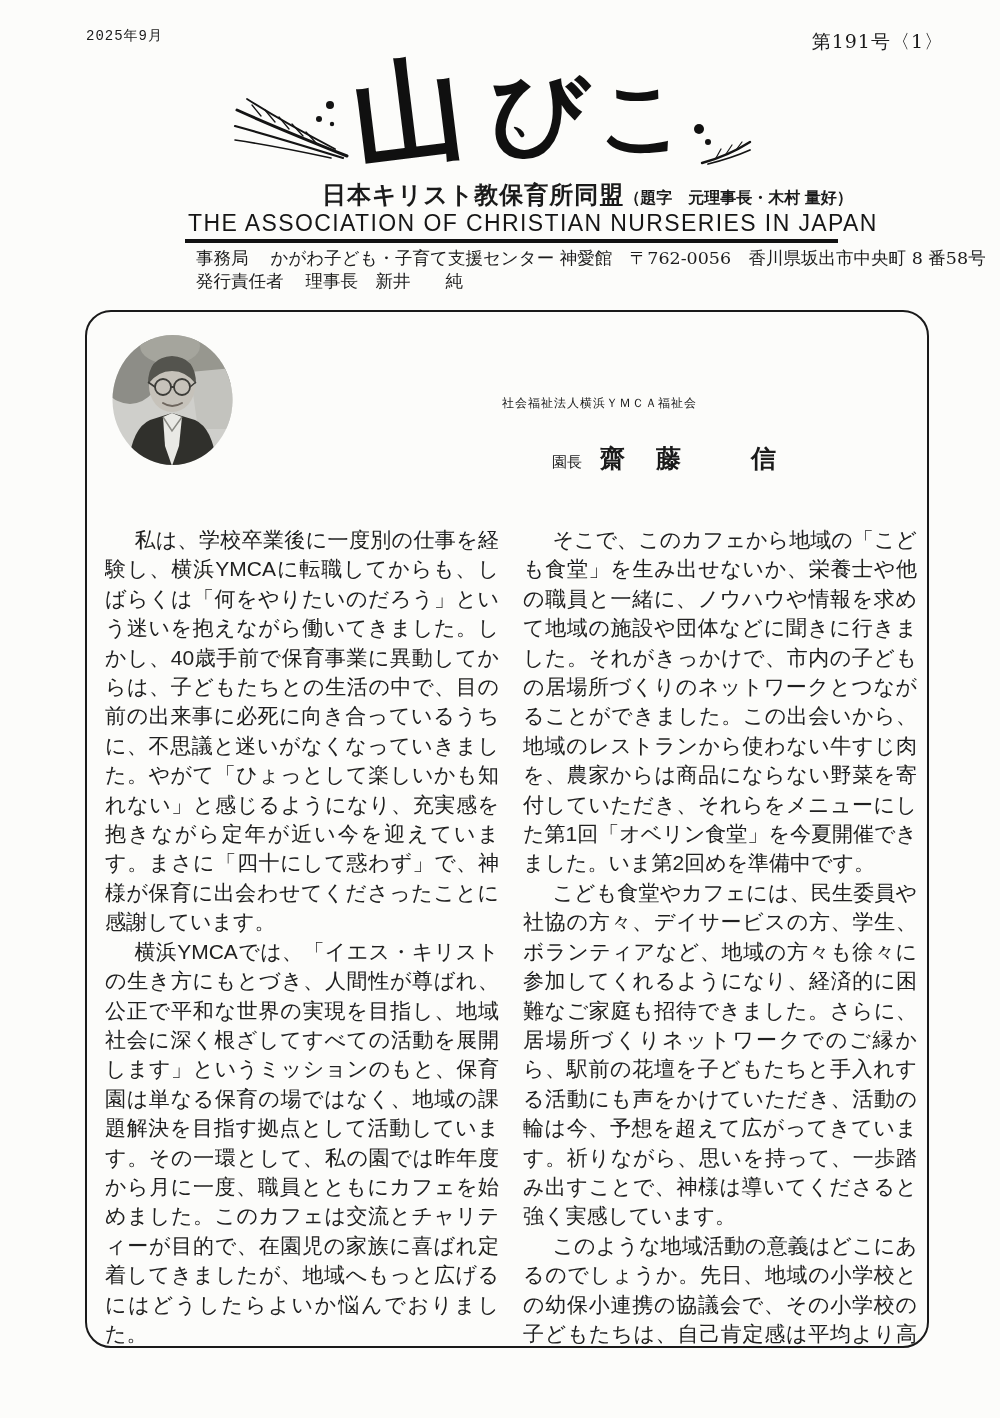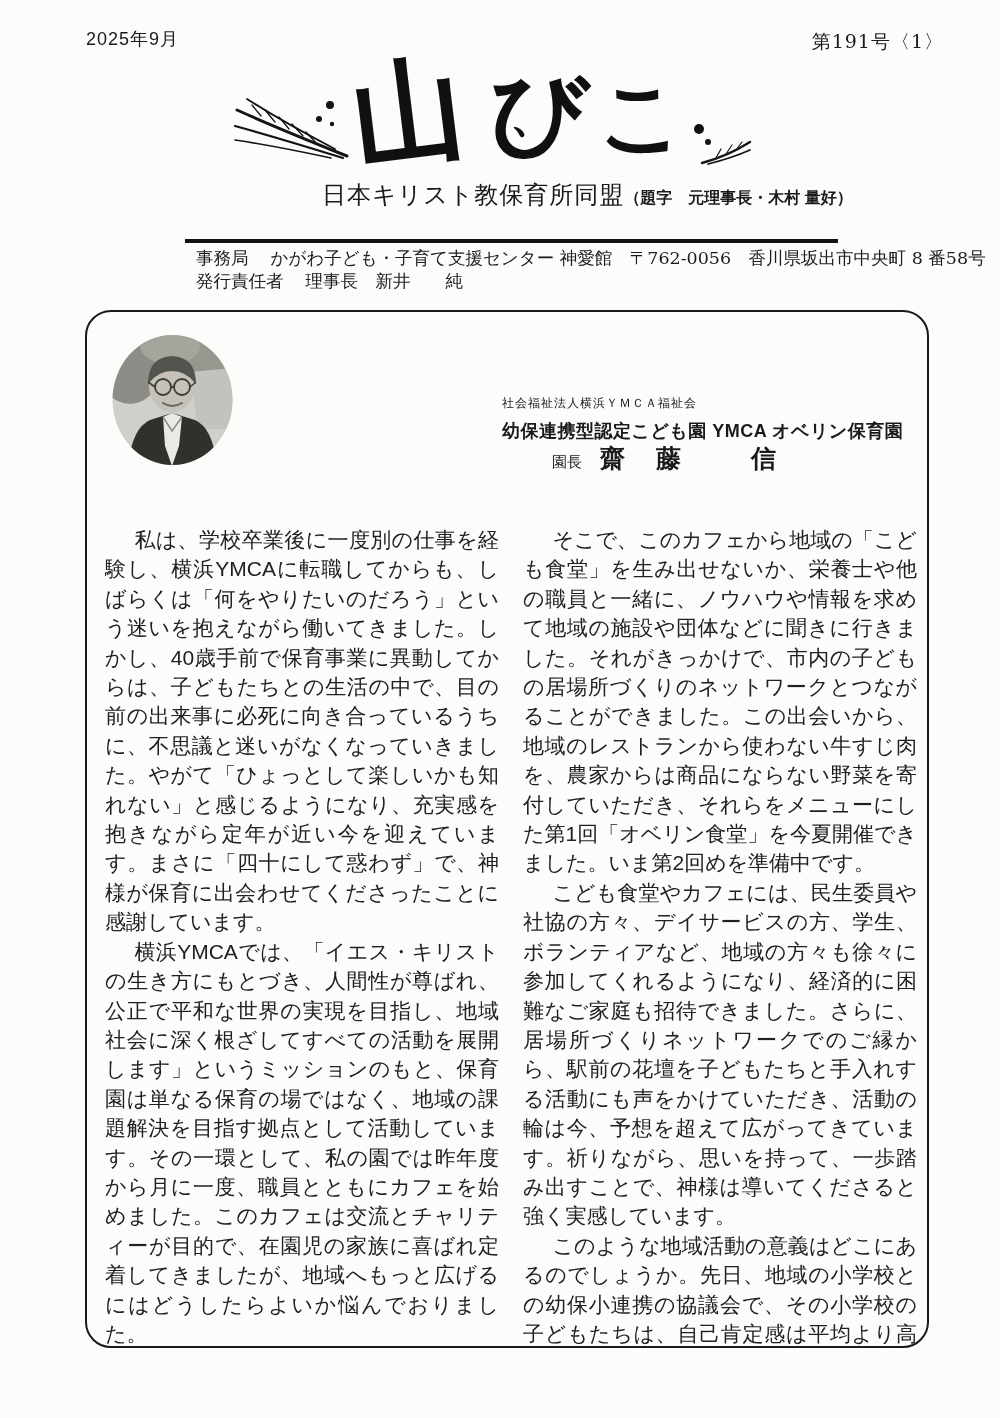--- a/index.html
+++ b/index.html
@@ -11,22 +11,22 @@
     position:relative;
     overflow:hidden;
   }
   .page{
     position:absolute;inset:0;
     background:#fcfcfa;
   }
   
   .runhead-date{
     position:absolute;left:86px;top:27px;
-    font-family:Liberation Sans, sans-serif;
-    font-size:18px;letter-spacing:1px;
+    font-family:Liberation Mono, monospace;
+    font-size:14px;letter-spacing:1px;
   }
   .runhead-issue{
     position:absolute;right:56px;top:29px;
     font-family:"DejaVu Serif","Liberation Serif",serif;
     font-size:19px;letter-spacing:1px;
   }
   
   .callig-char{
     position:absolute;
     font-family:"DejaVu Serif","Liberation Serif",serif;
@@ -44,21 +44,21 @@
     position:absolute;left:694px;top:124px;width:10px;height:10px;
     background:#101010;border-radius:50%;
   }
   .flourish{position:absolute;}
   .flourish-left{left:233px;top:94px;width:120px;height:74px;}
   .flourish-right{left:700px;top:136px;width:52px;height:30px;}
   
   .org-jp-line{
     position:absolute;left:322px;top:179px;white-space:nowrap;
   }
-  .org-jp-name{font-size:24px;font-weight:normal;letter-spacing:1px;}
+  .org-jp-name{font-size:24px;font-weight:bold;letter-spacing:1px;}
   .org-jp-note{font-size:16px;font-weight:bold;letter-spacing:0;}
   .org-en{
     position:absolute;left:188px;top:210px;width:648px;
     font-size:23px;letter-spacing:1.4px;white-space:nowrap;
     color:#161616;
   }
   .masthead-rule{
     position:absolute;left:185px;top:239px;width:653px;height:4px;
     background:#121212;
   }
@@ -136,20 +136,21 @@
         <path d="M50 14 Q32 22 8 28" stroke-width="1.8"></path>
         <path d="M36 14 l6 -8 M26 18 l6 -9 M16 22 l5 -9" stroke-width="1.2"></path>
       </g>
       <circle cx="8" cy="6" r="3" fill="#141414"></circle>
     </svg>
   </div>
 
   <div class="org-jp-line">
     <span class="org-jp-name">日本キリスト教保育所同盟</span><span class="org-jp-note">（題字　元理事長・木村 量好）</span>
   </div>
+  <div class="org-en">THE ASSOCIATION OF CHRISTIAN NURSERIES IN JAPAN</div>
   <div class="masthead-rule"></div>
 
   <div class="office-block">
     <div class="office-row">
       <span class="lbl">事務局</span><span>かがわ子ども・子育て支援センター 神愛館　〒762-0056　香川県坂出市中央町 8 番58号</span>
     </div>
     <div class="office-row">
       <span class="lbl">発行責任者</span><span>理事長　新井　　純</span>
     </div>
   </div>
@@ -175,21 +176,20 @@
       <path d="M36 50 Q36 23 60 22 Q84 23 84 50 Q74 37 60 37 Q46 37 36 50 Z" fill="#54544e"></path>
       <circle cx="51" cy="53" r="8" fill="none" stroke="#3c3c38" stroke-width="1.8"></circle>
       <circle cx="70" cy="53" r="8" fill="none" stroke="#3c3c38" stroke-width="1.8"></circle>
       <line x1="59" y1="53" x2="62" y2="53" stroke="#3c3c38" stroke-width="1.8"></line>
       <path d="M43 53 L36 48 M78 53 L84 48" stroke="#3c3c38" stroke-width="1.6"></path>
       <path d="M51 69 Q60 75 70 69" stroke="#6e665e" fill="none" stroke-width="2" stroke-linecap="round"></path>
     </g>
   </svg>
 
   <div class="aff1">社会福祉法人横浜ＹＭＣＡ福祉会</div>
-  <div class="aff2">幼保連携型認定こども園 YMCA オベリン保育園</div>
   <div class="author-row">
     <span class="author-role">園長</span>
     <span class="author-surname">齋 藤</span>
     <span class="author-given">信</span>
   </div>
 
   <div class="body-cols">
     <p>私は、学校卒業後に一度別の仕事を経験し、横浜YMCAに転職してからも、しばらくは「何をやりたいのだろう」という迷いを抱えながら働いてきました。しかし、40歳手前で保育事業に異動してからは、子どもたちとの生活の中で、目の前の出来事に必死に向き合っているうちに、不思議と迷いがなくなっていきました。やがて「ひょっとして楽しいかも知れない」と感じるようになり、充実感を抱きながら定年が近い今を迎えています。まさに「四十にして惑わず」で、神様が保育に出会わせてくださったことに感謝しています。</p>
     <p>横浜YMCAでは、「イエス・キリストの生き方にもとづき、人間性が尊ばれ、公正で平和な世界の実現を目指し、地域社会に深く根ざしてすべての活動を展開します」というミッションのもと、保育園は単なる保育の場ではなく、地域の課題解決を目指す拠点として活動しています。その一環として、私の園では昨年度から月に一度、職員とともにカフェを始めました。このカフェは交流とチャリティーが目的で、在園児の家族に喜ばれ定着してきましたが、地域へもっと広げるにはどうしたらよいか悩んでおりました。</p>
     <p>そこで、このカフェから地域の「こども食堂」を生み出せないか、栄養士や他の職員と一緒に、ノウハウや情報を求めて地域の施設や団体などに聞きに行きました。それがきっかけで、市内の子どもの居場所づくりのネットワークとつながることができました。この出会いから、地域のレストランから使わない牛すじ肉を、農家からは商品にならない野菜を寄付していただき、それらをメニューにした第1回「オベリン食堂」を今夏開催できました。いま第2回めを準備中です。</p>

